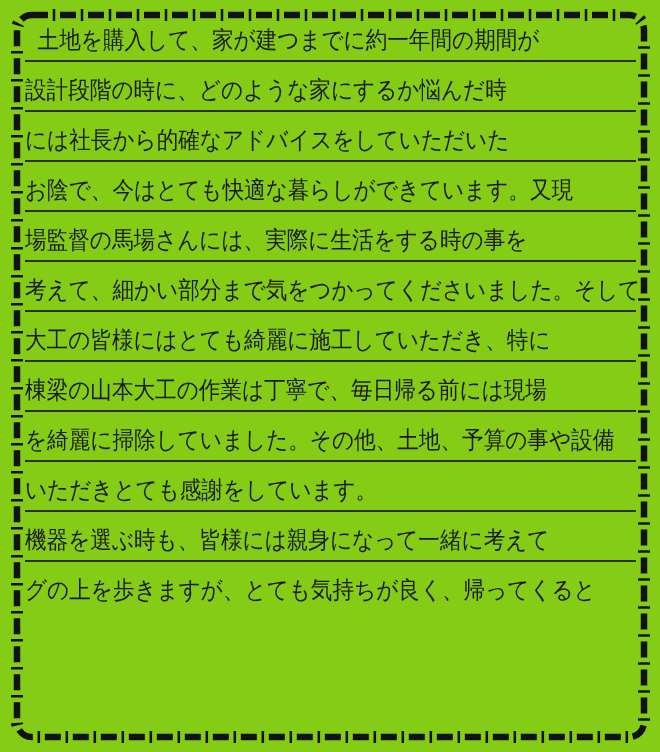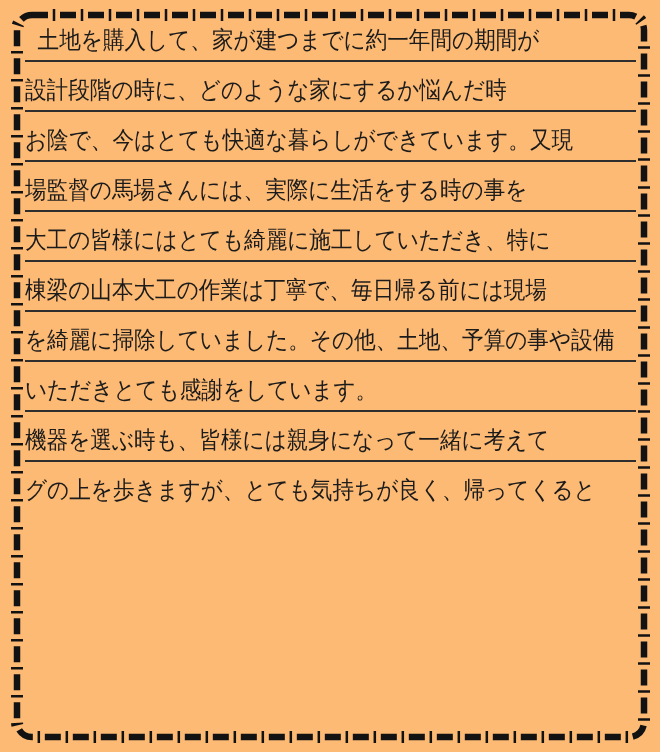--- a/index.html
+++ b/index.html
@@ -2,21 +2,21 @@
 <html lang="ja"><head>
 <meta charset="utf-8">
 <style>
   html,body{margin:0;padding:0;}
   body{
     width:660px;height:752px;position:relative;overflow:hidden;
     background:#ffffff;
     font-family:"DejaVu Sans",sans-serif;
   }
   .paper{
-    position:absolute;inset:0;background:#fdba74;
+    position:absolute;inset:0;background:#84cc16;
   }
   
   .frame-svg{
     position:absolute;left:0;top:0;width:660px;height:752px;
     pointer-events:none;z-index:3;
   }
   
   .content{
     position:absolute;left:25px;top:12px;width:611px;z-index:2;
   }
@@ -44,24 +44,30 @@
 <div class="paper">
 
   <div class="content" id="lines">
       <div class="row indent">
         <span class="line-text">土地を購入して、家が建つまでに約一年間の期間が</span>
       </div>
       <div class="row">
         <span class="line-text">設計段階の時に、どのような家にするか悩んだ時</span>
       </div>
       <div class="row">
+        <span class="line-text">には社長から的確なアドバイスをしていただいた</span>
+      </div>
+      <div class="row">
         <span class="line-text">お陰で、今はとても快適な暮らしができています。又現</span>
       </div>
       <div class="row">
         <span class="line-text">場監督の馬場さんには、実際に生活をする時の事を</span>
+      </div>
+      <div class="row">
+        <span class="line-text">考えて、細かい部分まで気をつかってくださいました。そして</span>
       </div>
       <div class="row">
         <span class="line-text">大工の皆様にはとても綺麗に施工していただき、特に</span>
       </div>
       <div class="row">
         <span class="line-text">棟梁の山本大工の作業は丁寧で、毎日帰る前には現場</span>
       </div>
       <div class="row">
         <span class="line-text">を綺麗に掃除していました。その他、土地、予算の事や設備</span>
       </div>

